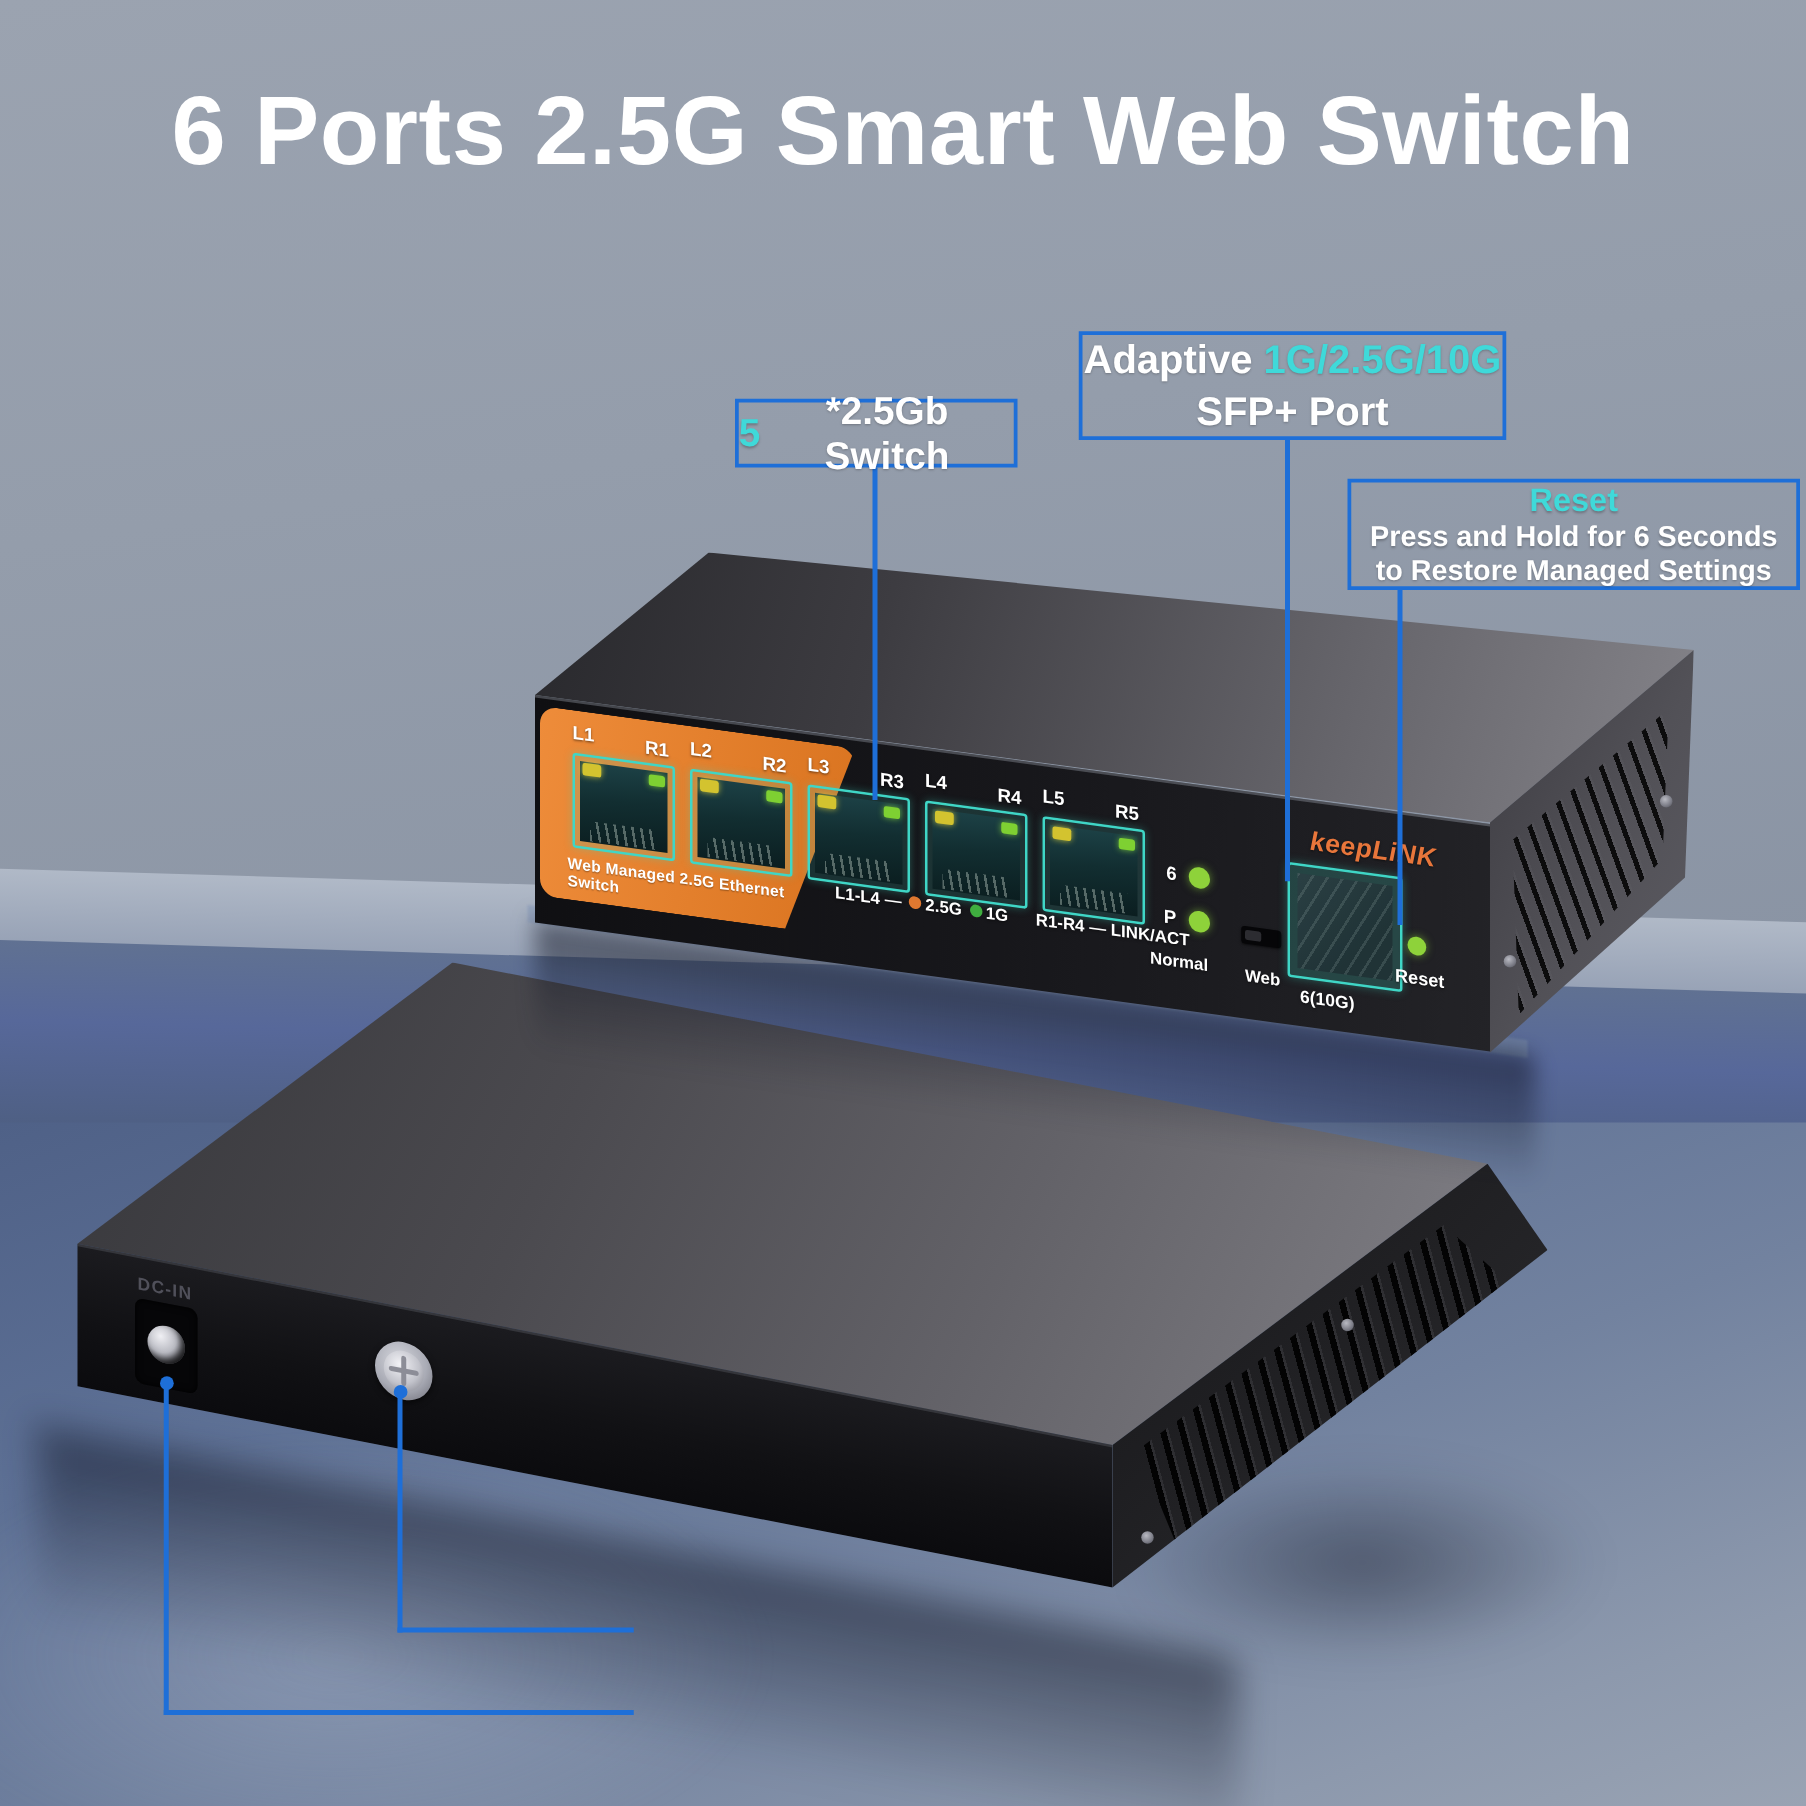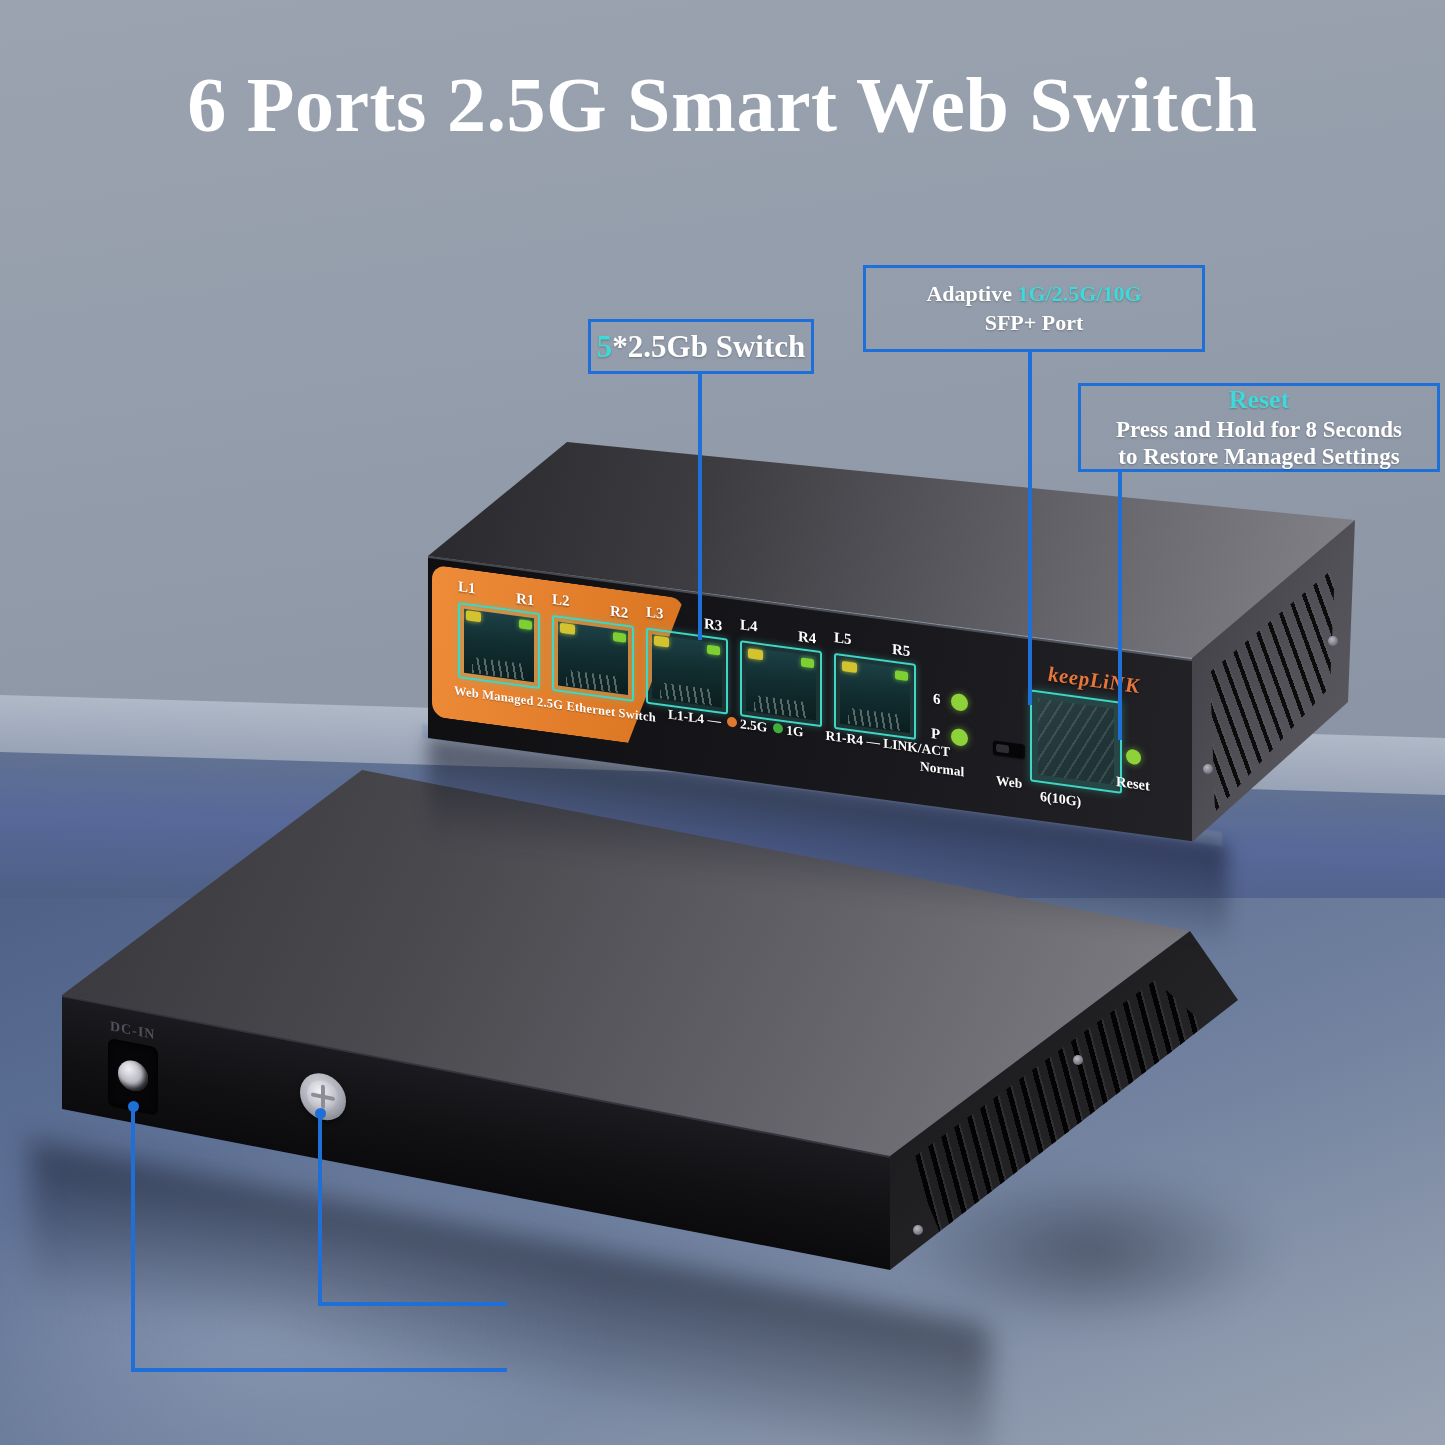--- a/index.html
+++ b/index.html
@@ -3,21 +3,21 @@
 <meta charset="utf-8">
 <style>
   :root{
     --accent-blue:#1e6fd8; --accent-cyan:#3fd9d9; --brand-orange:#e8763b;
     --decal-orange:#e5812e; --led-green:#8ed23a; --port-teal:#3fd6c6;
     --dot-orange:#e07830; --dot-green:#3fae3f;
   }
   *{margin:0;padding:0;box-sizing:border-box;}
   html,body{width:1445px;height:1445px;overflow:hidden;}
   body{font-family:"Liberation Sans",sans-serif;background:#8f98a8;}
-  #scene{position:relative;width:1445px;height:1445px;overflow:hidden;font-family:Liberation Serif, serif;}
+  #scene{position:relative;width:1445px;height:1445px;overflow:hidden;}
   .abs{position:absolute;}
 
   
   .wall{left:0;top:0;width:1445px;height:770px;
     background:linear-gradient(172deg,#9ba3b0 0%,#949dab 45%,#8a94a4 100%);}
   .ledge-top{left:0;top:695px;width:1445px;height:62px;transform:skewY(1.7deg);transform-origin:0 0;
     background:linear-gradient(180deg,#b0b9c7,#96a1b5);}
   .ledge-front{left:0;top:752px;width:1445px;height:160px;transform:skewY(1.7deg);transform-origin:0 0;
     background:linear-gradient(180deg,#607192 0%,#57689a 40%,#4d5e80 100%);}
   .floor{left:0;top:898px;width:1445px;height:547px;
@@ -121,21 +121,21 @@
     background:repeating-linear-gradient(120deg,rgba(190,210,205,.18) 0 2px,transparent 2px 10px);}
   .brand{position:absolute;left:620px;top:20px;font-size:21px;font-weight:bold;font-style:italic;
     color:var(--brand-orange);letter-spacing:.5px;text-shadow:0 1px 2px rgba(0,0,0,.5);}
 
   
   .callout{border:3px solid var(--accent-blue);color:#fff;font-weight:bold;display:flex;
     flex-direction:column;align-items:center;justify-content:center;text-align:center;
     text-shadow:0 1px 2px rgba(0,0,0,.25);}
   .cyan{color:var(--accent-cyan);}
   .co-ports{left:588px;top:319px;width:226px;height:55px;font-size:31px;flex-direction:row;}
-  .co-sfp{left:863px;top:265px;width:342px;height:87px;font-size:22px;line-height:1.3;}
+  .co-sfp{left:863px;top:265px;width:342px;height:87px;font-size:32px;line-height:1.3;}
   .co-reset{left:1078px;top:383px;width:362px;height:89px;font-size:23px;line-height:1.18;}
   .co-reset .co-title{font-size:26px;}
   .co-grounding{left:505px;top:1282px;width:175px;height:50px;font-size:28px;}
   .co-dc{left:505px;top:1349px;width:365px;height:49px;font-size:27px;}
 
   .lline{background:var(--accent-blue);}
   .ldot{width:11px;height:11px;border-radius:50%;background:var(--accent-blue);}
 </style>
 </head>
 <body>
@@ -274,17 +274,17 @@
   <div class="abs callout co-ports">
     <span class="cyan">5</span>
       <span>*2.5Gb Switch</span>
   </div>
   <div class="abs callout co-sfp">
     <div><span>Adaptive </span><span class="cyan">1G/2.5G/10G</span></div>
     <div>SFP+ Port</div>
   </div>
   <div class="abs callout co-reset">
     <div class="cyan co-title">Reset</div>
-    <div>Press and Hold for 8 Seconds</div>
+    <div>Press and Hold for 6 Seconds</div>
     <div>to Restore Managed Settings</div>
   </div>
 
 </div>
 
 </body></html>

